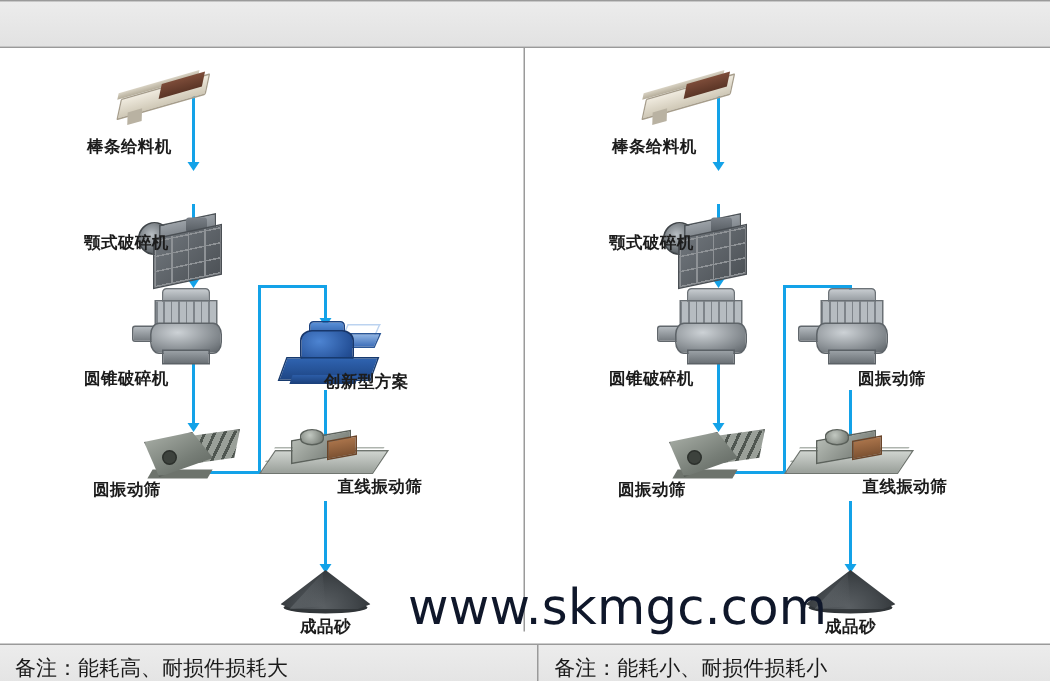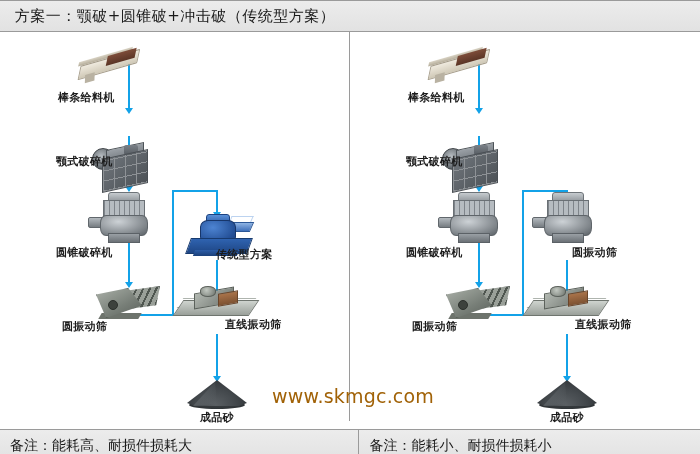--- a/index.html
+++ b/index.html
@@ -267,35 +267,32 @@
   }
   .pile .base{
     position:absolute;left:2px;bottom:1px;width:56px;height:8px;
     border-radius:50%;
     background:radial-gradient(ellipse at 50% 40%,#3b4043,#2b2f32);
   }
 
   
   #watermark{
     position:absolute;left:272px;top:385px;
-    font-size:19px;color:#a16207;
+    font-size:33px;color:#0f172a;
     font-family:"DejaVu Sans","Liberation Sans",sans-serif;
     letter-spacing:.2px;white-space:nowrap;
     z-index:20;
   }
 </style>
 </head>
 <body>
 
 <div id="root">
 
   <div class="bar" id="headerbar">
-    <div class="bar-cell">
-      <div class="hdr-txt">方案一：颚破+圆锥破+冲击破（传统型方案）</div>
-    </div>
   </div>
 
   <div id="divider"></div>
 
   <div class="panel" id="panel-left">
 
     <div class="ln v" style="left:128px;top:30px;height:48px;"></div>
     <div class="arrowhead" style="left:125px;top:76px;"></div>
 
     <div class="ln v" style="left:128px;top:104px;height:52px;"></div>
@@ -342,21 +339,21 @@
     <div class="lab" style="left:56px;top:213px;">圆锥破碎机</div>
 
     <div class="eq vsi" style="left:186px;top:182px;">
       <div class="rail"></div>
         <div class="deck"></div>
         <div class="hood"></div>
       <div class="drum"></div>
         <div class="base"></div>
         <div class="leg"></div>
     </div>
-    <div class="lab" style="left:216px;top:215px;">传统型方案</div>
+    <div class="lab" style="left:216px;top:215px;">创新型方案</div>
 
     <div class="eq cscreen" style="left:96px;top:252px;">
       <div class="foot"></div>
         <div class="deck"></div>
         <div class="body"></div>
         <div class="hole"></div>
     </div>
     <div class="lab" style="left:62px;top:287px;">圆振动筛</div>
 
     <div class="eq lscreen" style="left:178px;top:252px;">

